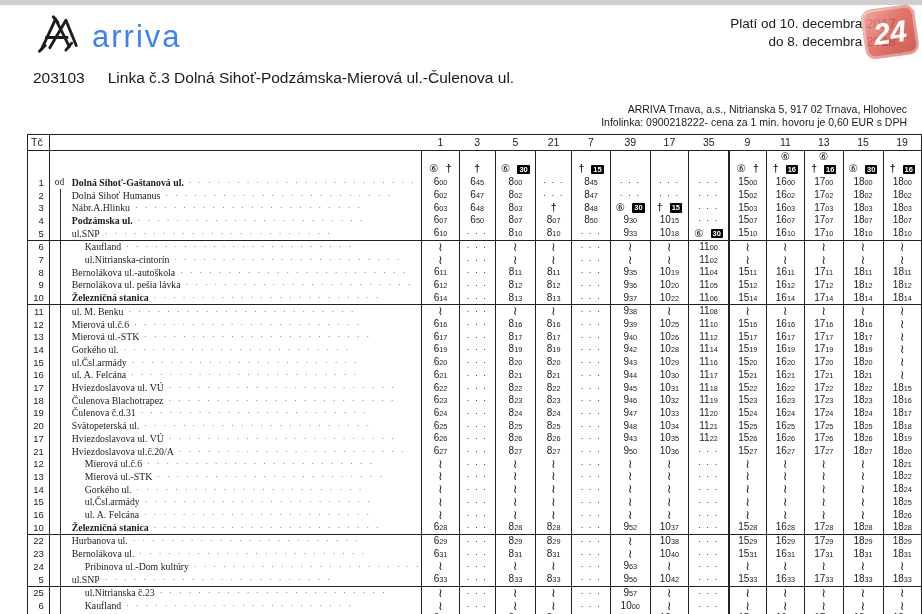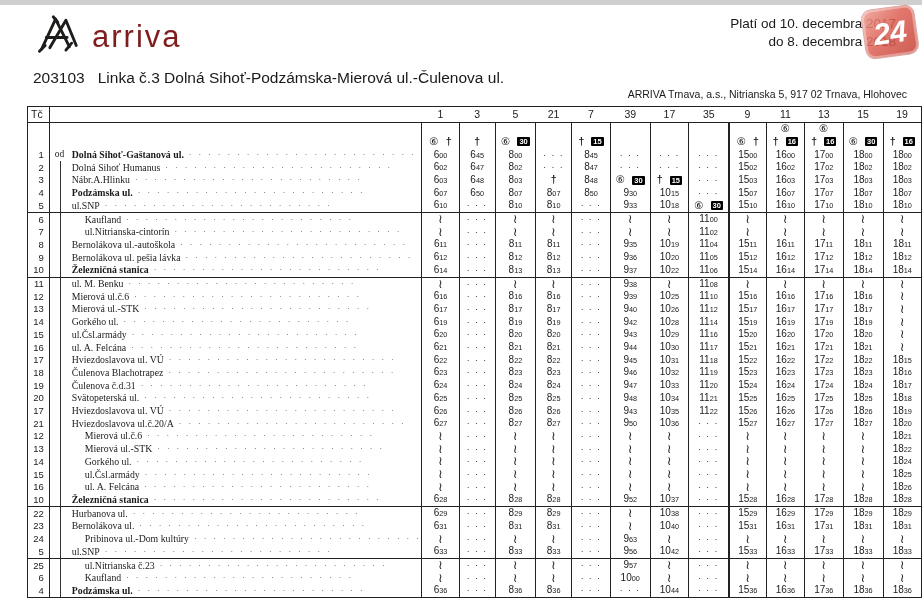--- a/index.html
+++ b/index.html
@@ -1,30 +1,30 @@
 <!DOCTYPE html>
 <html><head>
 <meta charset="utf-8">
 <style>
   html,body{margin:0;padding:0;background:#fff;}
   body{width:922px;height:614px;overflow:hidden;font-family:"Liberation Sans",sans-serif;color:#1a1a1a;}
   .topstrip{height:5px;background:#cfcfcf;}
   .page{position:relative;width:922px;}
   .hdr{display:flex;justify-content:space-between;align-items:flex-start;padding:8px 16px 0 36px;height:52px;}
   .logo{display:flex;align-items:center;gap:10px;}
-  .logotext{font-size:31px;letter-spacing:2px;color:#7f1d1d;line-height:1;}
+  .logotext{font-size:31px;letter-spacing:2px;color:#3b82f6;line-height:1;}
   .valid{position:relative;text-align:right;font-size:13.5px;line-height:1.3;padding-right:10px;margin-top:2px;}
   .badge{position:absolute;right:-10px;top:-7px;width:52px;height:48px;border-radius:9px;
     background:linear-gradient(135deg,rgba(238,160,150,.88) 0%,rgba(221,95,83,.85) 45%,rgba(198,70,60,.88) 100%);
     box-shadow:inset 0 0 0 2px rgba(255,255,255,.35), 0 0 0 1px rgba(170,60,50,.45);
     transform:rotate(-8deg);display:flex;align-items:center;justify-content:center;
     color:#fff;font-weight:bold;font-style:italic;font-size:30px;}
   .titlerow{padding:4px 0 0 33px;font-size:15.5px;white-space:nowrap;}
-  .titlerow .code{margin-right:13px;}
-  .address{text-align:right;padding-right:15px;font-size:10.5px;line-height:1.22;margin-top:1px;}
+  .titlerow .code{margin-right:23px;}
+  .address{text-align:right;padding-right:15px;font-size:10.5px;line-height:1.22;margin-top:16px;}
   
   #tt{margin:5px 0 0 27px;}
   table{border-collapse:collapse;table-layout:fixed;border:1.6px solid #222;}
   td,th{padding:0;margin:0;overflow:hidden;white-space:nowrap;}
   thead th{font-weight:normal;font-size:10.5px;height:15px;border-bottom:1.6px solid #222;text-align:center;}
   th.tch{text-align:left;padding-left:3px;border-right:1px solid #222;}
   tbody td{height:11.7px;font-size:9.5px;line-height:11.7px;vertical-align:middle;}
   tr.symrow td{border-bottom:none;}
   tr.sym1 td{height:11px;}
   tr.sym2 td{height:14px;}
@@ -75,20 +75,21 @@
       <div>Platí od 10. decembra 2017</div>
       <div>do 8. decembra 2018</div>
       <div class="badge">24</div>
     </div>
   </div>
   <div class="titlerow">
     <span class="code">203103</span><span>Linka č.3 Dolná Sihoť-Podzámska-Mierová ul.-Čulenova ul.</span>
   </div>
   <div class="address">
     <div>ARRIVA Trnava, a.s., Nitrianska 5, 917 02 Trnava, Hlohovec</div>
+    <div>Infolinka: 0900218222- cena za 1 min. hovoru je 0,60 EUR s DPH</div>
   </div>
   <div id="tt">
       <table>
         <colgroup>
           <col style="width:26px">
           <col style="width:225px">
           <col style="width:48.4px">
           <col style="width:48.4px">
           <col style="width:48.4px">
           <col style="width:48.4px">

